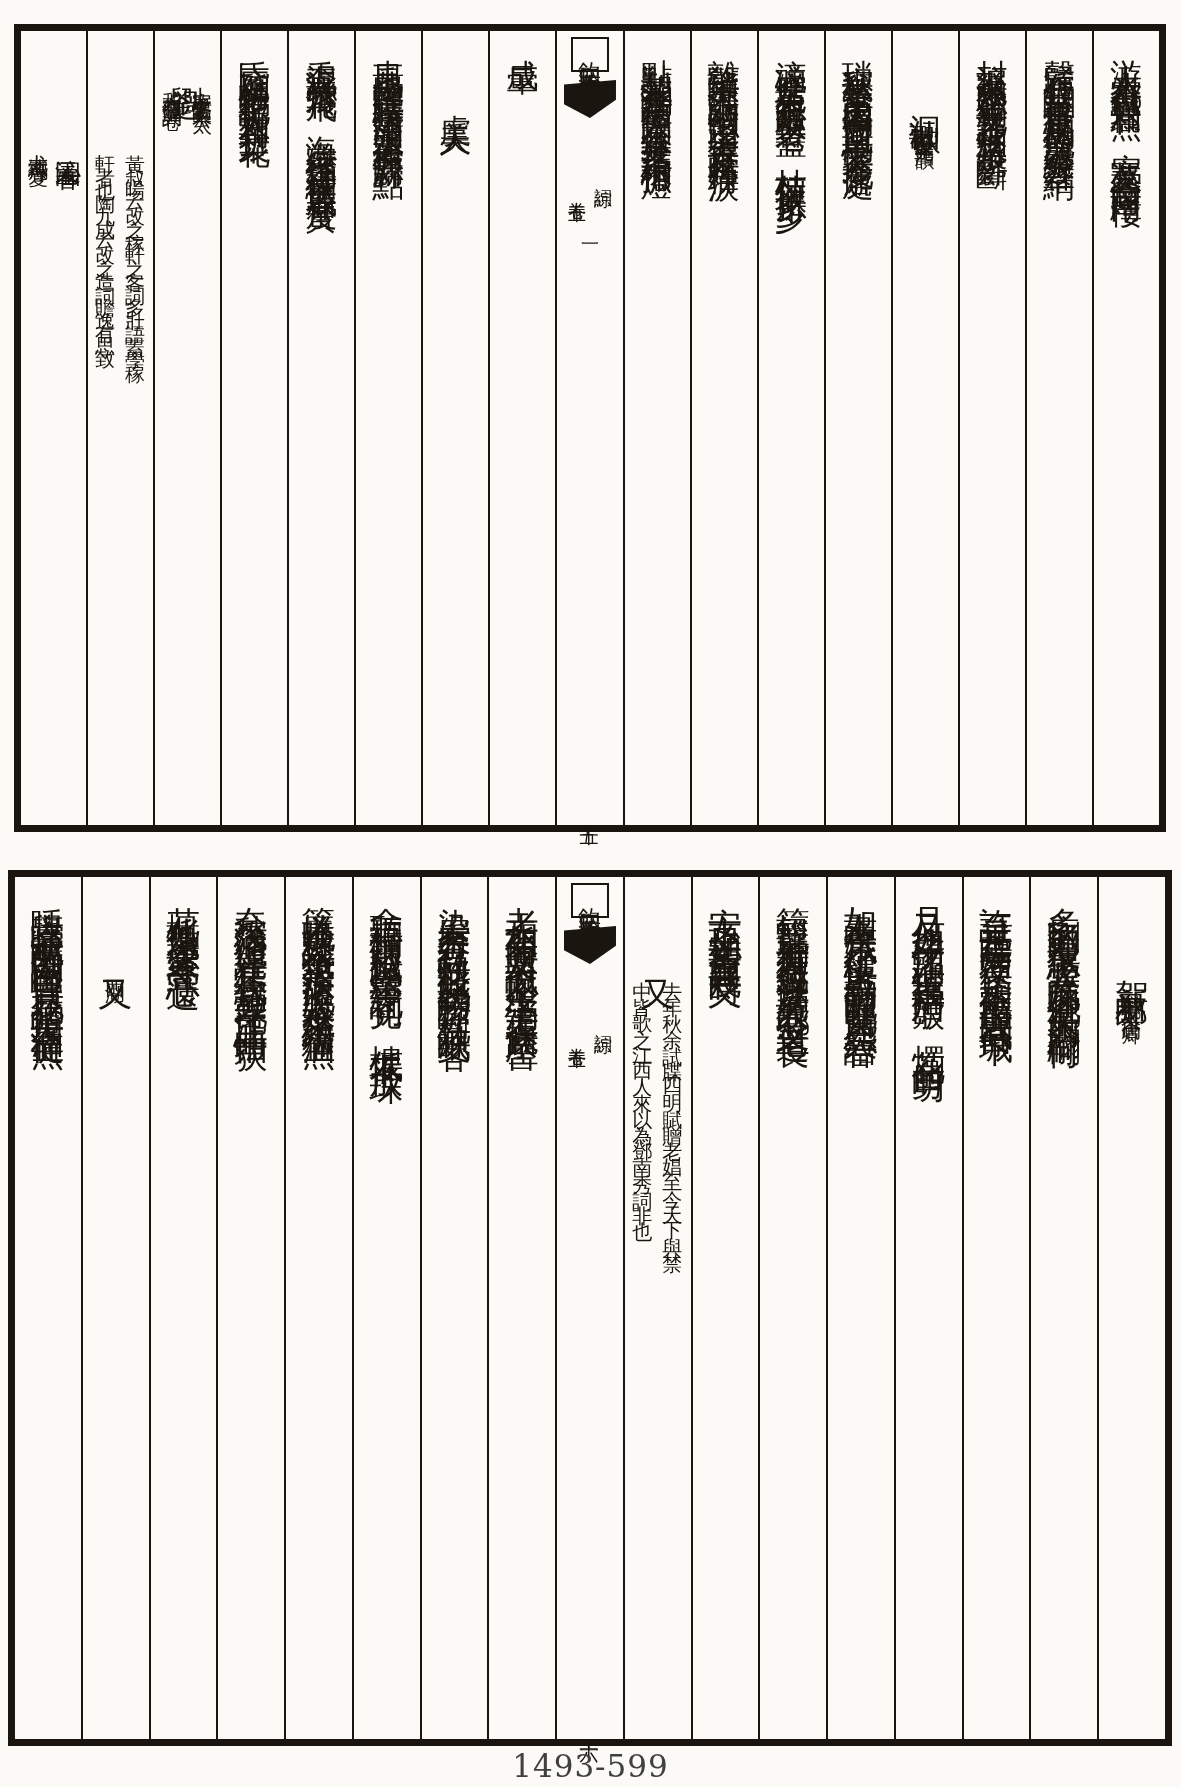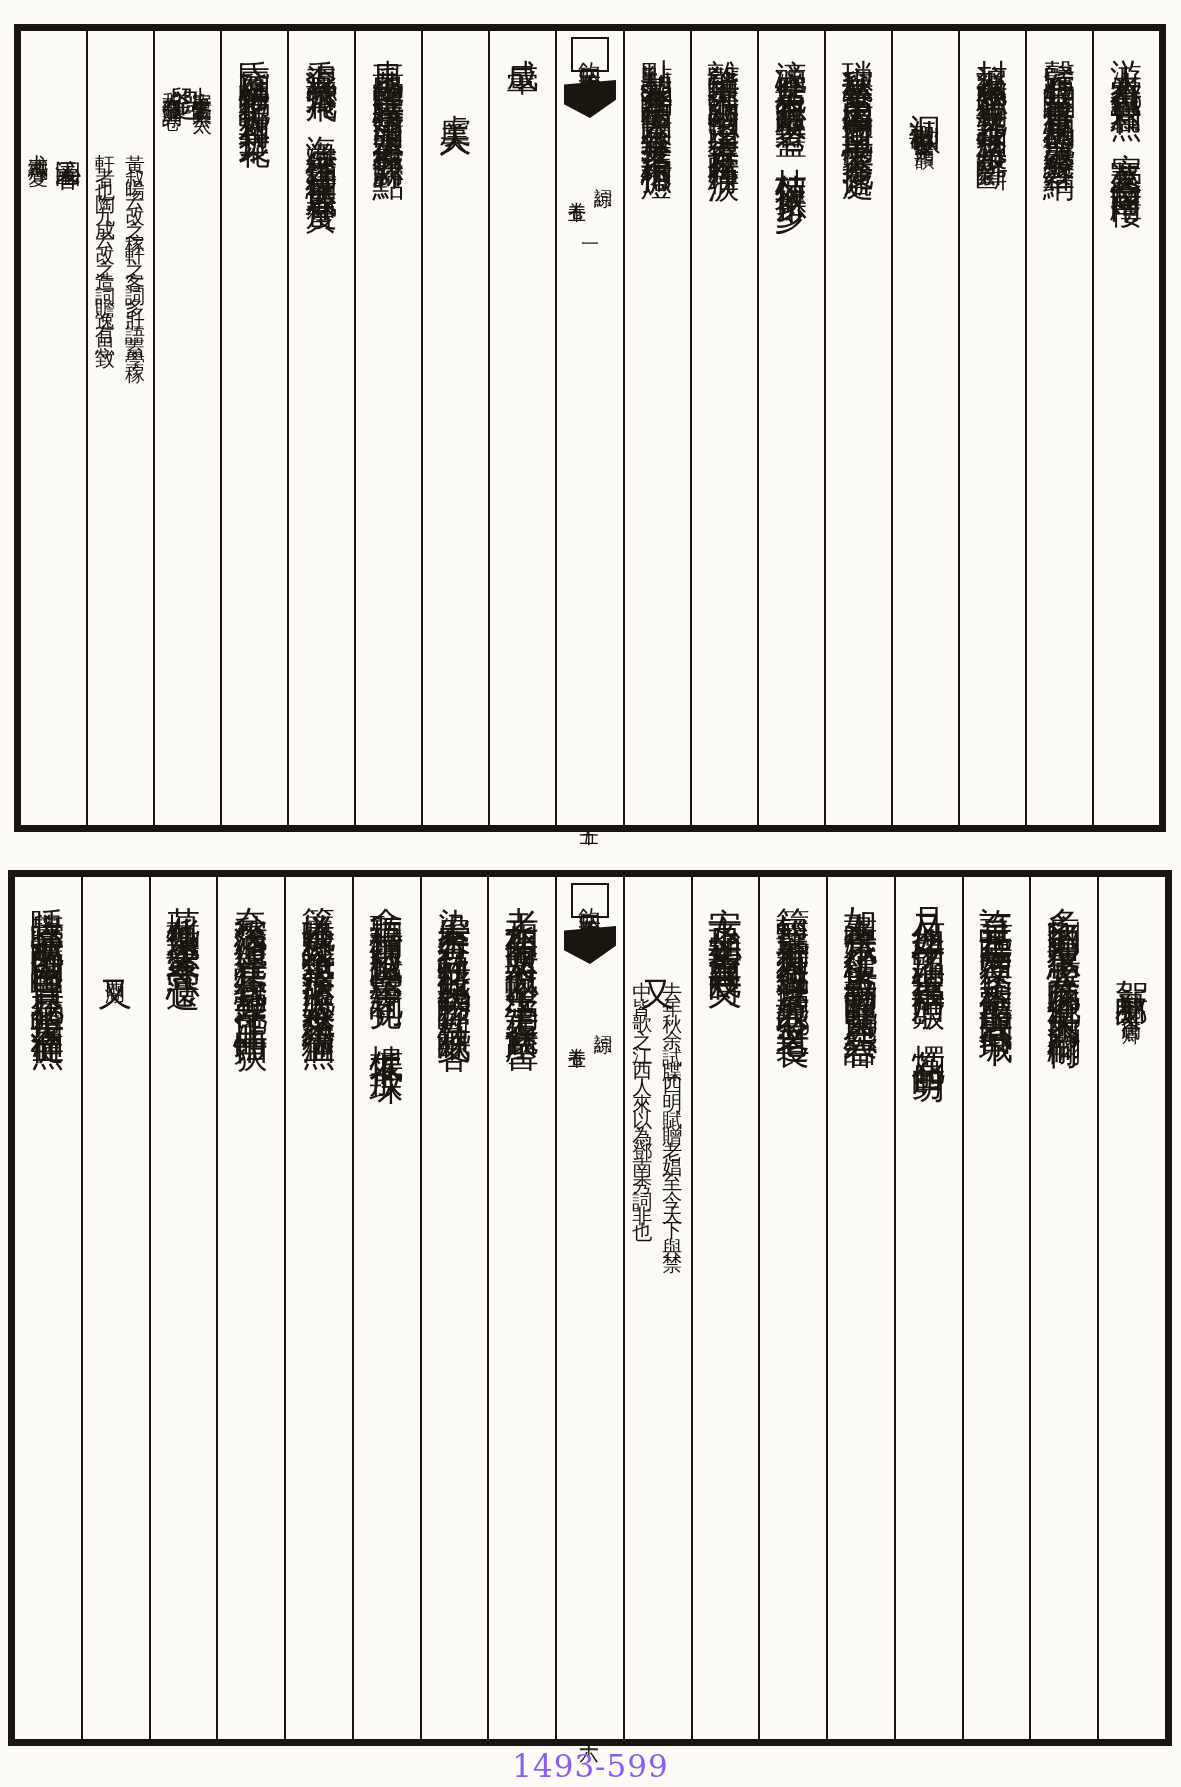--- a/index.html
+++ b/index.html
@@ -28,21 +28,21 @@
   .banner-box{margin-top:6px;border:2px solid #1a150f;padding:5px 4px;}
   .banner{font-size:23px;letter-spacing:3.5px;line-height:26px;}
   .fishtail{width:52px;height:38px;background:#1a150f;margin-top:8px;
             clip-path:polygon(0 12%,100% 0,100% 52%,50% 100%,0 64%);}
   .mid{margin-top:56px;}
   .mid>div{line-height:26px;font-size:18px;letter-spacing:2px;}
   .mid>div:nth-child(2){padding-top:14px;}
   .mark{margin-top:40px;font-size:18px;}
   .pagenum{margin-top:auto;margin-bottom:10px;font-size:19px;letter-spacing:2px;}
   .plabel{position:absolute;left:0;right:0;top:1748px;text-align:center;
-          font-size:31px;letter-spacing:1px;color:#8b5cf6;}
+          font-size:31px;letter-spacing:1px;color:#404040;}
 </style>
 </head>
 <body>
 
 <div class="page">
 
   <div class="block top">
 
     <div class="col">
       <div class="v big">游人未賞都付與鶯和燕　寂寞憑高念遠向南樓一</div>

